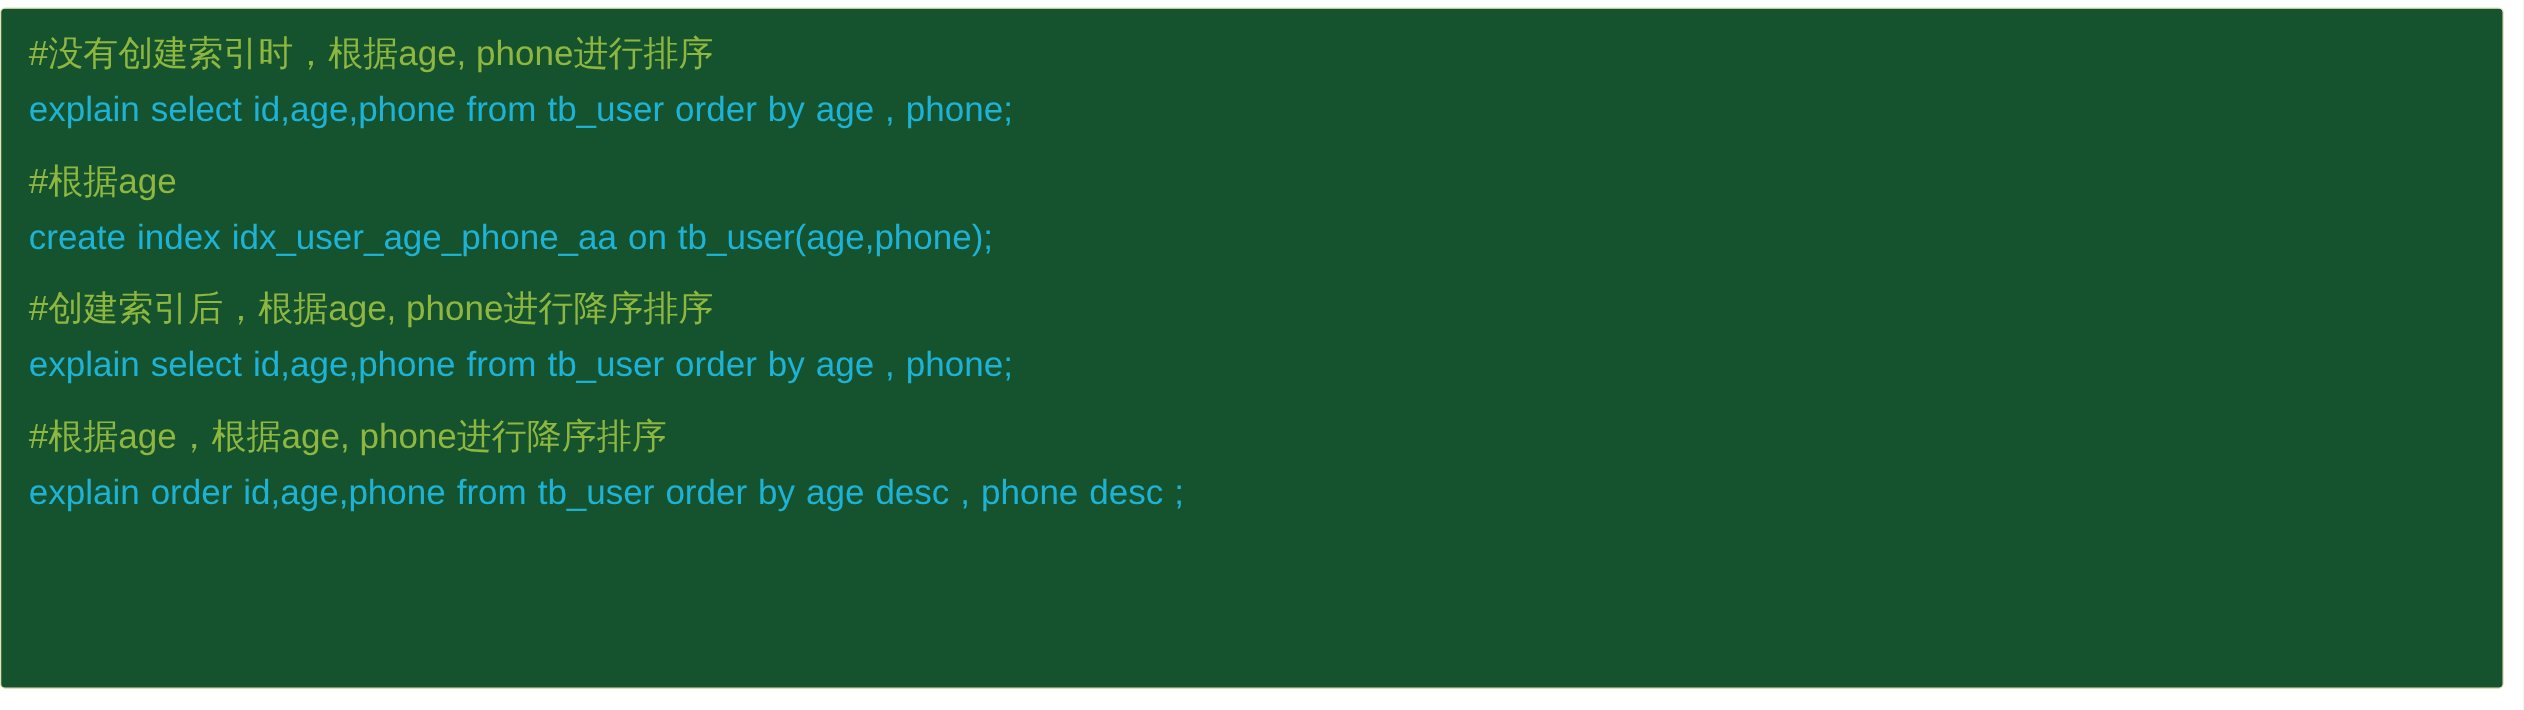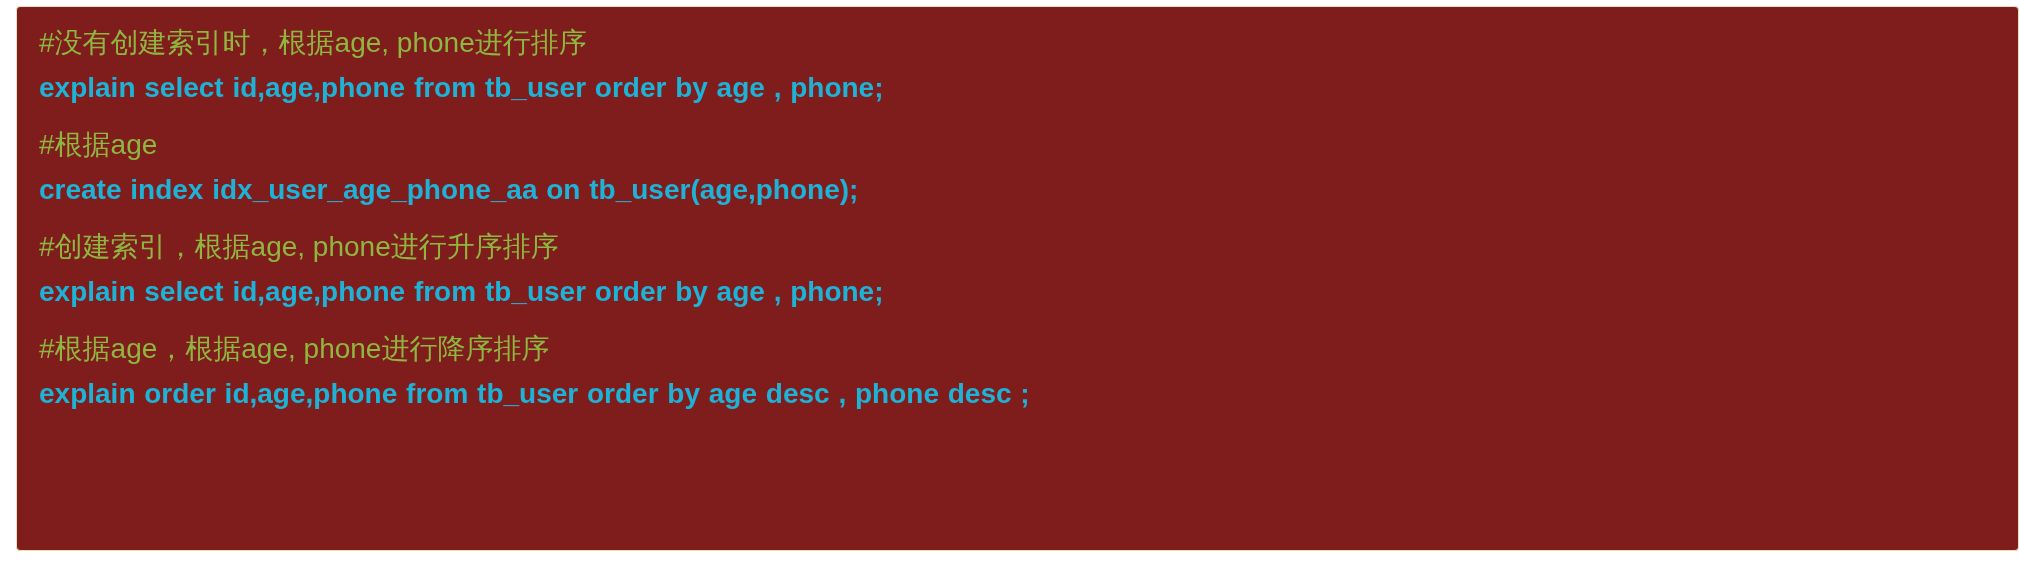--- a/index.html
+++ b/index.html
@@ -5,56 +5,56 @@
   html, body {
     margin: 0;
     padding: 0;
     width: 2019px;
     height: 568px;
     background: #ffffff;
     font-family: "PingFang SC", "Microsoft YaHei", "Helvetica Neue", Arial, sans-serif;
   }
   .code-card {
     box-sizing: border-box;
-    margin: 6px 8px 0 16px;
+    margin: 6px 8px 0 0;
     width: 2003px;
     height: 545px;
     padding: 18px 22px 14px 22px;
-    background: #7f1d1d;
+    background: #14532d;
     border: 1px solid #e4e2b8;
     border-radius: 4px;
     font-size: 28px;
     line-height: 1.25;
     color: #444;
     position: relative;
   }
   .comment {
     color: #8fb63f;
     margin-top: 22px;
     margin-bottom: 10px;
     font-weight: 400;
   }
   .comment:first-child {
     margin-top: 0;
   }
   .sql {
     color: #1eb2d7;
     margin-bottom: 10px;
-    font-weight: 700;
+    font-weight: 400;
     word-spacing: 1px;
   }
 </style>
 </head>
 <body>
 
 <div class="code-card">
   <div class="comment">#没有创建索引时，根据age, phone进行排序</div>
   <div class="sql">explain select  id,age,phone from tb_user order by age , phone;</div>
 
   <div class="comment">#根据age</div>
   <div class="sql">create  index  idx_user_age_phone_aa  on  tb_user(age,phone);</div>
 
-  <div class="comment">#创建索引，根据age, phone进行升序排序</div>
+  <div class="comment">#创建索引后，根据age, phone进行降序排序</div>
   <div class="sql">explain select  id,age,phone from tb_user order by age , phone;</div>
 
   <div class="comment">#根据age，根据age, phone进行降序排序</div>
   <div class="sql">explain order  id,age,phone from tb_user order by age desc , phone desc ;</div>
 </div>
 
 </body></html>

